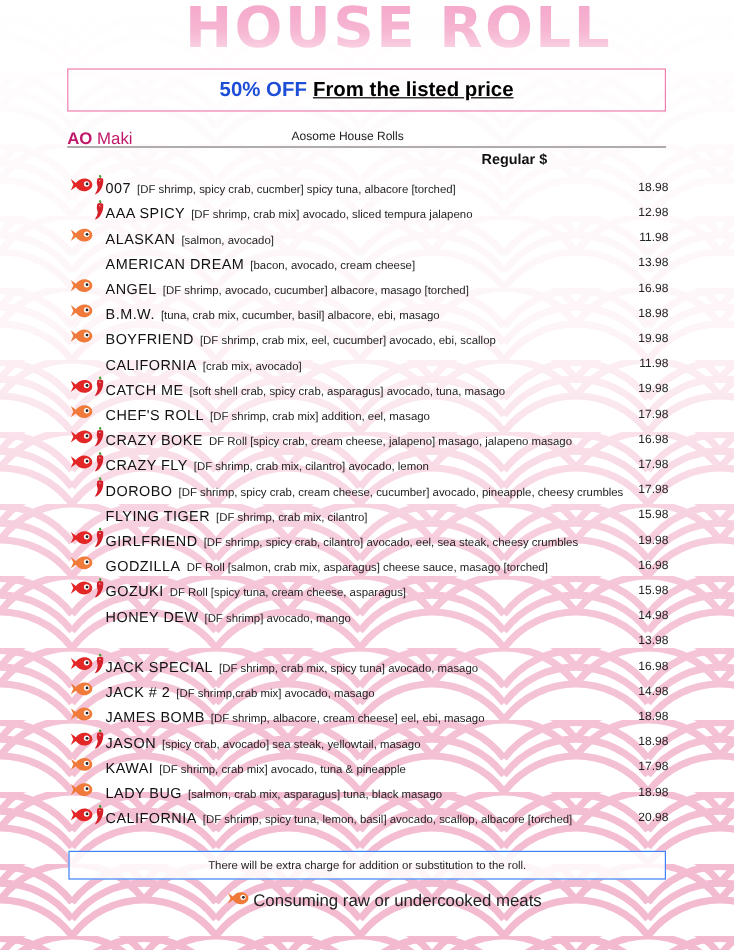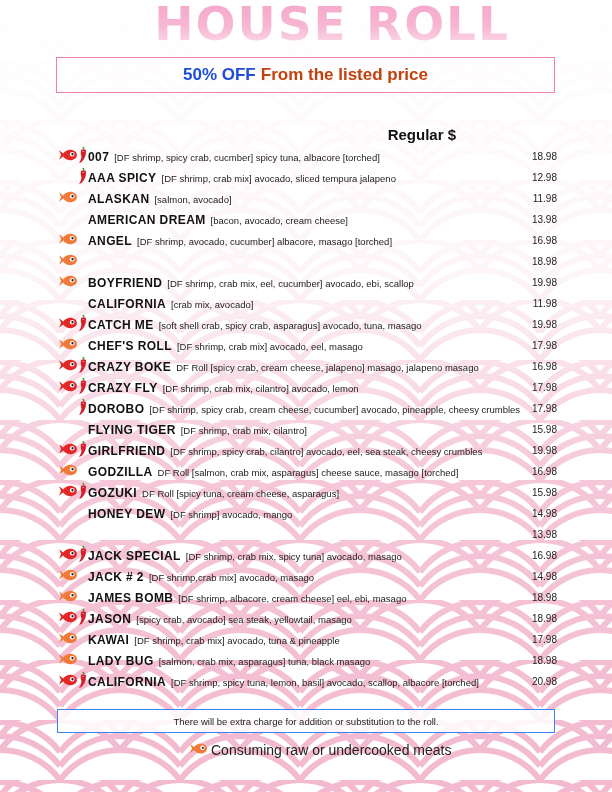--- a/index.html
+++ b/index.html
@@ -25,53 +25,53 @@
     white-space: pre;
   }
 
   .promo {
     position: absolute; left: 56px; top: 57px; width: 499px; height: 36px;
     border: 1.5px solid #ef7fae;
     display: flex; align-items: center; justify-content: center;
     font-size: 17px; font-weight: bold;
   }
   .promo .pct { color: #1d4ed8; margin-right: 5px; }
-  .promo .rest { color: #c2410c; }
+  .promo .rest { color: #000000; text-decoration: underline; }
 
   .section-head {
     position: absolute; left: 56px; top: 107px; width: 499px; height: 16px;
     border-bottom: 1px solid #7a7a7a;
   }
   .section-head .brand {
     position: absolute; left: 0; top: 0; font-size: 14px; color: #c0186a;
   }
   .section-head .brand b { font-weight: bold; }
   .section-head .subtitle {
     position: absolute; left: 187px; top: 2px; font-size: 10px; color: #222;
   }
   .price-head {
-    position: absolute; right: 56px; top: 126px; font-size: 15px; font-weight: bold; color: #111;
+    position: absolute; right: 56px; top: 126px; font-size: 12px; font-weight: bold; color: #111;
   }
 
   .menu {
     position: absolute; left: 0; top: 146px; width: 612px;
   }
   .row {
     position: relative; height: 21px; display: flex; align-items: center;
   }
   .icons {
     position: absolute; left: 52px; width: 36px; height: 21px;
     display: flex; align-items: center; justify-content: flex-end;
   }
   .icon-fish, .icon-pepper { display: inline-block; }
   .row .text {
     position: absolute; left: 88px; top: 4px; white-space: nowrap; font-size: 9.5px; color: #222;
   }
   .row .name {
-    font-weight: bold; font-size: 12px; color: #111; letter-spacing: 0.4px; margin-right: 5px;
+    font-weight: normal; font-size: 12px; color: #111; letter-spacing: 0.4px; margin-right: 5px;
   }
   .row .price {
     position: absolute; right: 55px; top: 5px; font-size: 10px; color: #222;
   }
 
   .notice {
     position: absolute; left: 57px; top: 709px; width: 498px; height: 24px;
     border: 1px solid #3b82f6;
     background: rgba(255,255,255,0.85);
     display: flex; align-items: center; justify-content: center;
@@ -112,20 +112,24 @@
 
 <div class="page">
 
   <div class="title">HOUSE ROLL</div>
 
   <div class="promo">
     <span class="pct">50% OFF</span>
     <span class="rest">From the listed price</span>
   </div>
 
+  <div class="section-head">
+    <span class="brand"><b>AO</b> <span>Maki</span></span>
+    <span class="subtitle">Aosome  House  Rolls</span>
+  </div>
   <div class="price-head">Regular $</div>
 
   <div class="menu" id="menu">
       <div class="row">
         <span class="icons">
           <span class="icon-fish"><svg width="19" height="14" viewBox="0 0 18 13">
               <path d="M2,6.5 L0,2 L4,5 Q7,1 12,1.5 Q17,3 17,6.5 Q17,10 12,11.5 Q7,12 4,8 L0,11 Z" fill="#e32626"></path>
               <circle cx="12.5" cy="5.8" r="2.2" fill="#fff"></circle>
               <circle cx="12.8" cy="5.8" r="1.1" fill="#222"></circle>
             </svg></span>
@@ -180,20 +184,21 @@
       </div>
       <div class="row">
         <span class="icons">
           <span class="icon-fish"><svg width="19" height="14" viewBox="0 0 18 13">
               <path d="M2,6.5 L0,2 L4,5 Q7,1 12,1.5 Q17,3 17,6.5 Q17,10 12,11.5 Q7,12 4,8 L0,11 Z" fill="#f07a3a"></path>
               <circle cx="12.5" cy="5.8" r="2.2" fill="#fff"></circle>
               <circle cx="12.8" cy="5.8" r="1.1" fill="#222"></circle>
             </svg></span>
           <span style="display:inline-block;width:10px"></span>
         </span>
+        <span class="text"><span class="name">B.M.W.</span><span class="desc">[tuna, crab mix, cucumber, basil]  albacore, ebi, masago</span></span>
         <span class="price">18.98</span>
       </div>
       <div class="row">
         <span class="icons">
           <span class="icon-fish"><svg width="19" height="14" viewBox="0 0 18 13">
               <path d="M2,6.5 L0,2 L4,5 Q7,1 12,1.5 Q17,3 17,6.5 Q17,10 12,11.5 Q7,12 4,8 L0,11 Z" fill="#f07a3a"></path>
               <circle cx="12.5" cy="5.8" r="2.2" fill="#fff"></circle>
               <circle cx="12.8" cy="5.8" r="1.1" fill="#222"></circle>
             </svg></span>
           <span style="display:inline-block;width:10px"></span>
@@ -224,21 +229,21 @@
       </div>
       <div class="row">
         <span class="icons">
           <span class="icon-fish"><svg width="19" height="14" viewBox="0 0 18 13">
               <path d="M2,6.5 L0,2 L4,5 Q7,1 12,1.5 Q17,3 17,6.5 Q17,10 12,11.5 Q7,12 4,8 L0,11 Z" fill="#f07a3a"></path>
               <circle cx="12.5" cy="5.8" r="2.2" fill="#fff"></circle>
               <circle cx="12.8" cy="5.8" r="1.1" fill="#222"></circle>
             </svg></span>
           <span style="display:inline-block;width:10px"></span>
         </span>
-        <span class="text"><span class="name">CHEF'S ROLL</span><span class="desc">[DF shrimp, crab mix] avocado, eel, masago</span></span>
+        <span class="text"><span class="name">CHEF'S ROLL</span><span class="desc">[DF shrimp, crab mix] addition, eel, masago</span></span>
         <span class="price">17.98</span>
       </div>
       <div class="row">
         <span class="icons">
           <span class="icon-fish"><svg width="19" height="14" viewBox="0 0 18 13">
               <path d="M2,6.5 L0,2 L4,5 Q7,1 12,1.5 Q17,3 17,6.5 Q17,10 12,11.5 Q7,12 4,8 L0,11 Z" fill="#e32626"></path>
               <circle cx="12.5" cy="5.8" r="2.2" fill="#fff"></circle>
               <circle cx="12.8" cy="5.8" r="1.1" fill="#222"></circle>
             </svg></span>
           <span class="icon-pepper"><svg width="10" height="18" viewBox="0 0 10 18">

